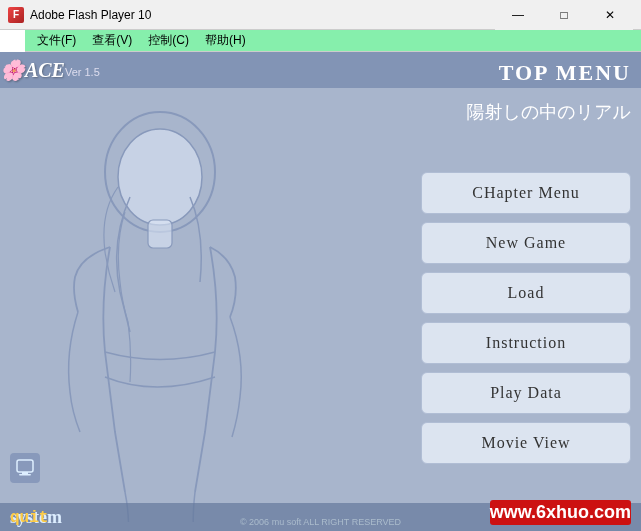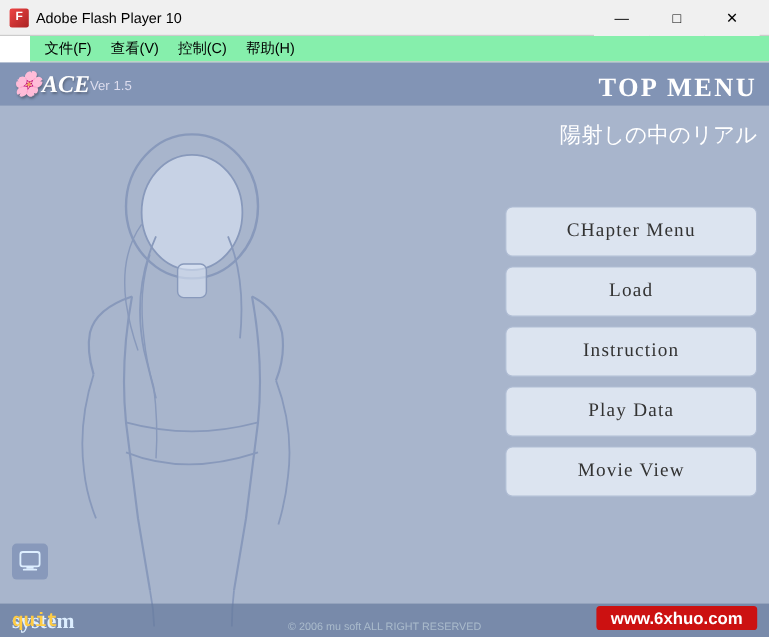--- a/index.html
+++ b/index.html
@@ -86,21 +86,21 @@
     
     .logo-bar {
       position: absolute;
       top: 0;
       left: 0;
       right: 0;
       height: 36px;
       background: rgba(120, 140, 175, 0.8);
       display: flex;
       align-items: center;
-      padding: 0 10px;
+      padding: 0 0;
     }
     .logo-ace {
       font-size: 20px;
       font-weight: bold;
       color: #fff;
       font-style: italic;
       text-shadow: 1px 1px 2px rgba(0,0,0,0.3);
       font-family: serif;
     }
     .logo-ver {
@@ -208,23 +208,23 @@
       transform: translateX(-50%);
       font-size: 9px;
       color: #aabbcc;
     }
     .watermark {
       position: absolute;
       bottom: 6px;
       right: 10px;
       background: #cc1111;
       color: #fff;
-      font-size: 14px;
-      font-weight: bold;
-      padding: 2px 12px;
+      font-size: 18px;
+      font-weight: bold;
+      padding: 2px 0;
       border-radius: 3px;
     }
 
     
     .system-icon {
       width: 30px;
       height: 30px;
       background: #8899bb;
       border-radius: 4px;
       display: flex;
@@ -303,20 +303,21 @@
   <div class="system-icon">
     <svg width="20" height="20" viewBox="0 0 20 20">
         <rect x="2" y="2" width="16" height="12" rx="2" fill="none" stroke="#ddeeff" stroke-width="1.5"></rect>
         <rect x="7" y="14" width="6" height="2" fill="#ddeeff"></rect>
         <rect x="4" y="16" width="12" height="1.5" rx="1" fill="#ddeeff"></rect>
       </svg>
   </div>
 
   <div class="buttons-panel">
     <button class="menu-btn">CHapter Menu</button>
+    <button class="menu-btn">New Game</button>
     <button class="menu-btn">Load</button>
     <button class="menu-btn">Instruction</button>
     <button class="menu-btn">Play Data</button>
     <button class="menu-btn">Movie View</button>
   </div>
 
   <div class="bottom-bar">
     <span class="system-link">system</span>
   </div>
   <span class="quit-link">quit</span>

